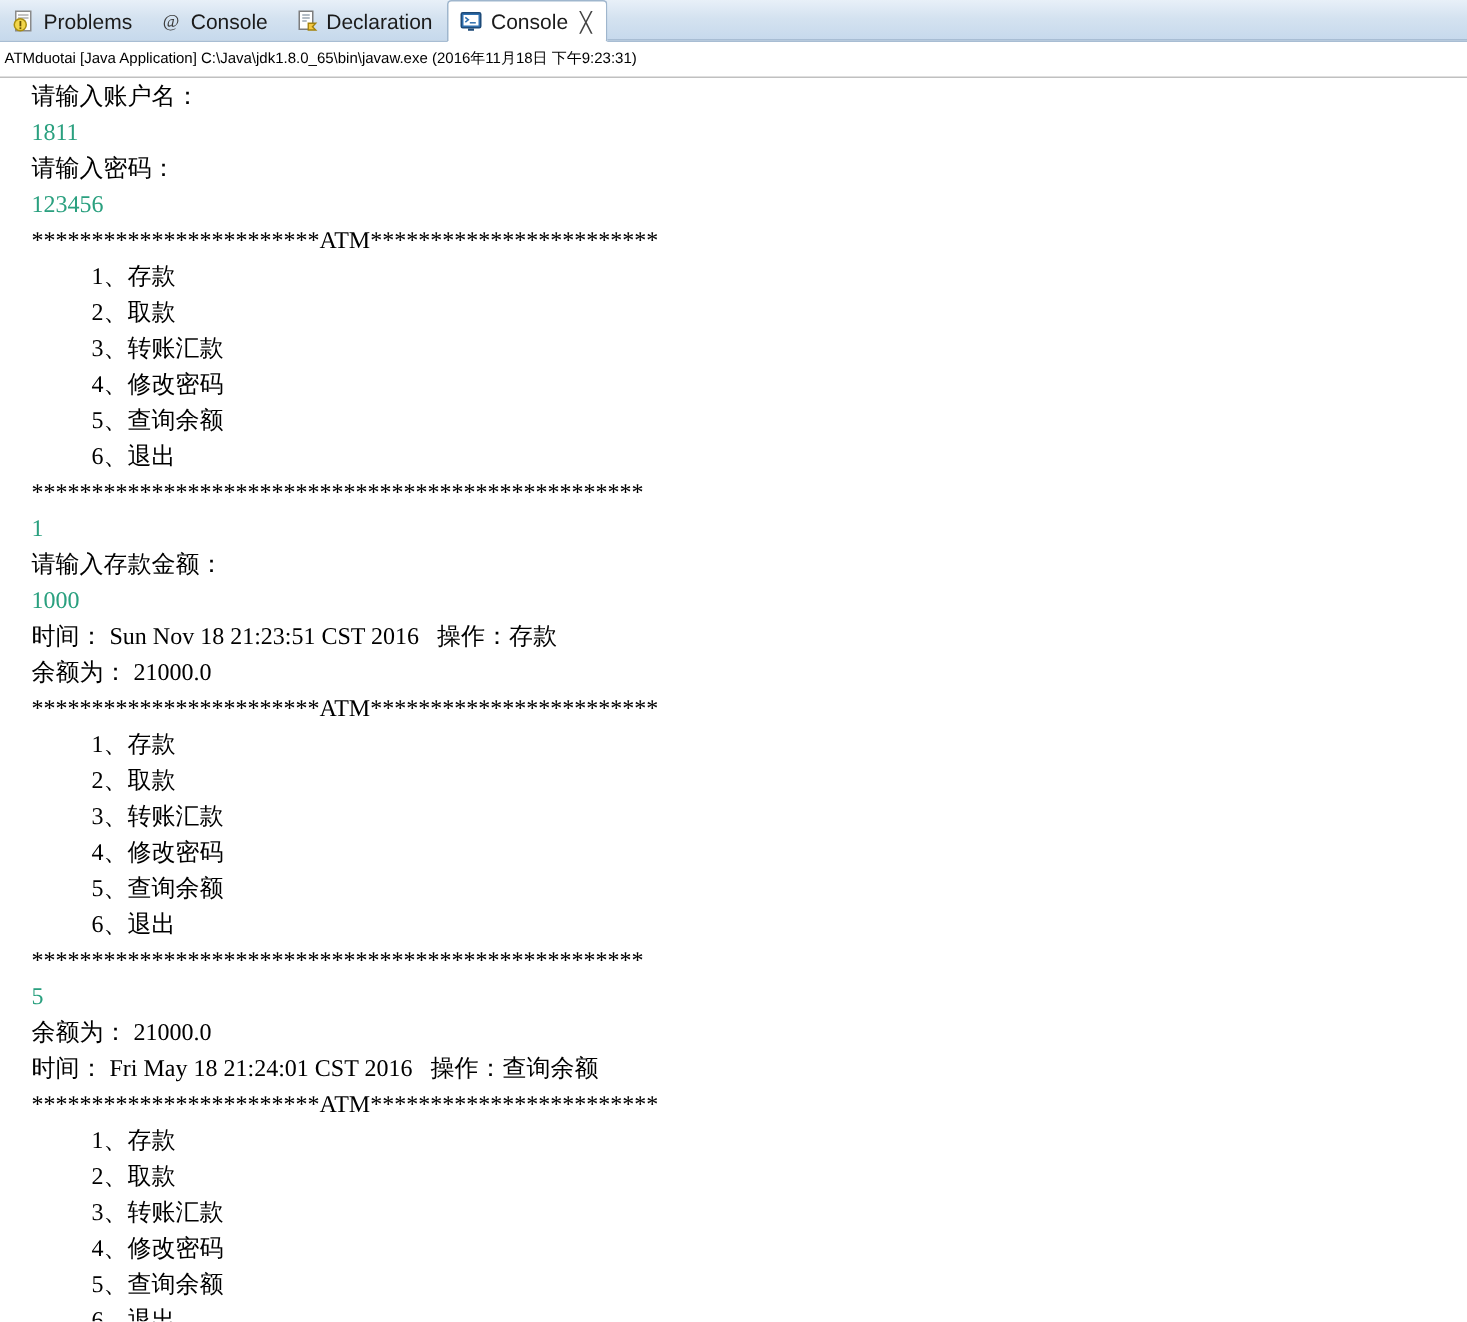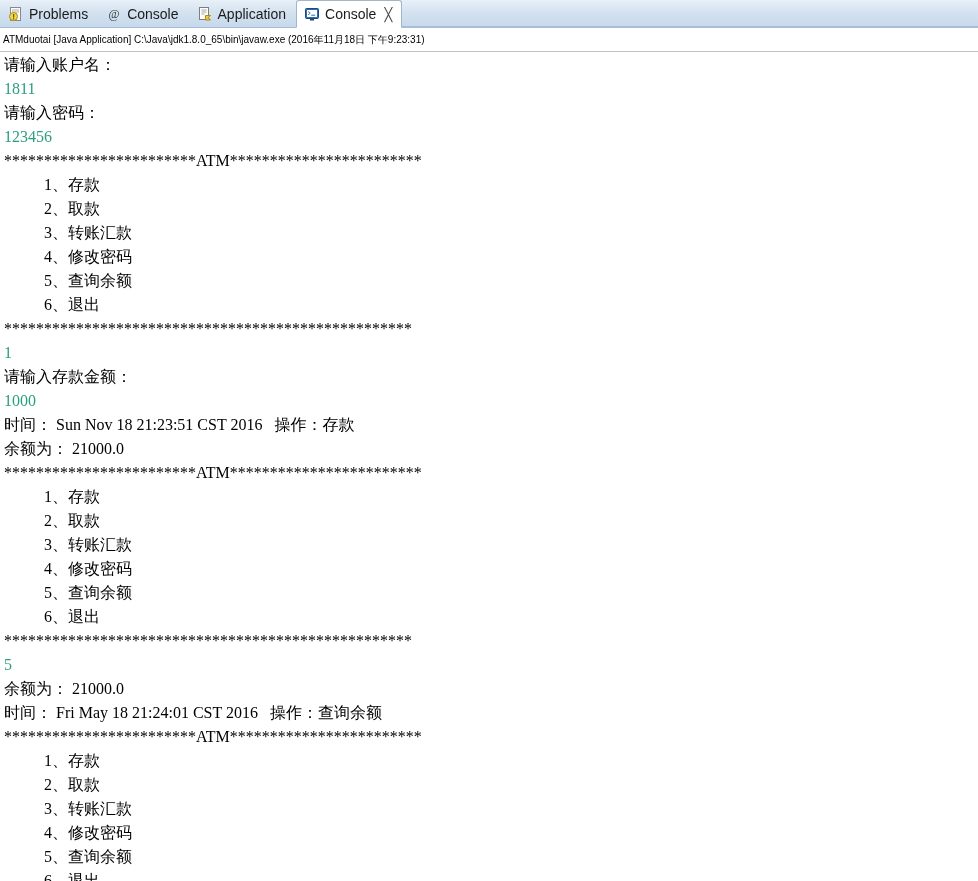--- a/index.html
+++ b/index.html
@@ -88,21 +88,21 @@
     height: 828px;
     overflow: hidden;
   }
   .line {
     font-family: "Liberation Serif", "DejaVu Serif", serif;
     font-size: 16px;
     line-height: 24px;
     height: 24px;
     white-space: pre;
     color: #000000;
-    padding-left: 3px;
+    padding-left: 20px;
     box-sizing: border-box;
   }
   .line.sysout { color: #000000; }
   .line.input  { color: #2aa07f; }
 </style>
 </head>
 <body>
 
 <div id="tab-bar">
     <div class="tab">
@@ -126,21 +126,21 @@
       <span class="tab-label">Console</span>
     </div>
     <div class="tab">
       <span class="tab-icon">
         <svg width="16" height="16" viewBox="0 0 16 16">
           <rect x="2.5" y="1.5" width="9" height="12" fill="#ffffff" stroke="#7d7d7d" stroke-width="1"></rect>
           <path d="M4.5 4h5M4.5 6h5M4.5 8h3" stroke="#9aa6b2" stroke-width="1"></path>
           <path d="M8.5 9.5h5l-2.2 2.3 2.2 2.2h-5z" fill="#f5c842" stroke="#a3820d" stroke-width="0.9"></path>
         </svg>
       </span>
-      <span class="tab-label">Application</span>
+      <span class="tab-label">Declaration</span>
     </div>
     <div class="tab active">
       <span class="tab-icon">
         <svg width="16" height="16" viewBox="0 0 16 16">
           <rect x="1.5" y="2.5" width="13" height="10" rx="1" fill="#2f6fae" stroke="#1d4a78" stroke-width="1"></rect>
           <rect x="3" y="4" width="10" height="7" fill="#ffffff"></rect>
           <rect x="6" y="13" width="4" height="1.5" fill="#1d4a78"></rect>
           <path d="M4.2 5.6l2 1.6-2 1.6" stroke="#2f6fae" stroke-width="1" fill="none"></path>
           <path d="M7.2 9.2h4" stroke="#2f6fae" stroke-width="1"></path>
         </svg>

